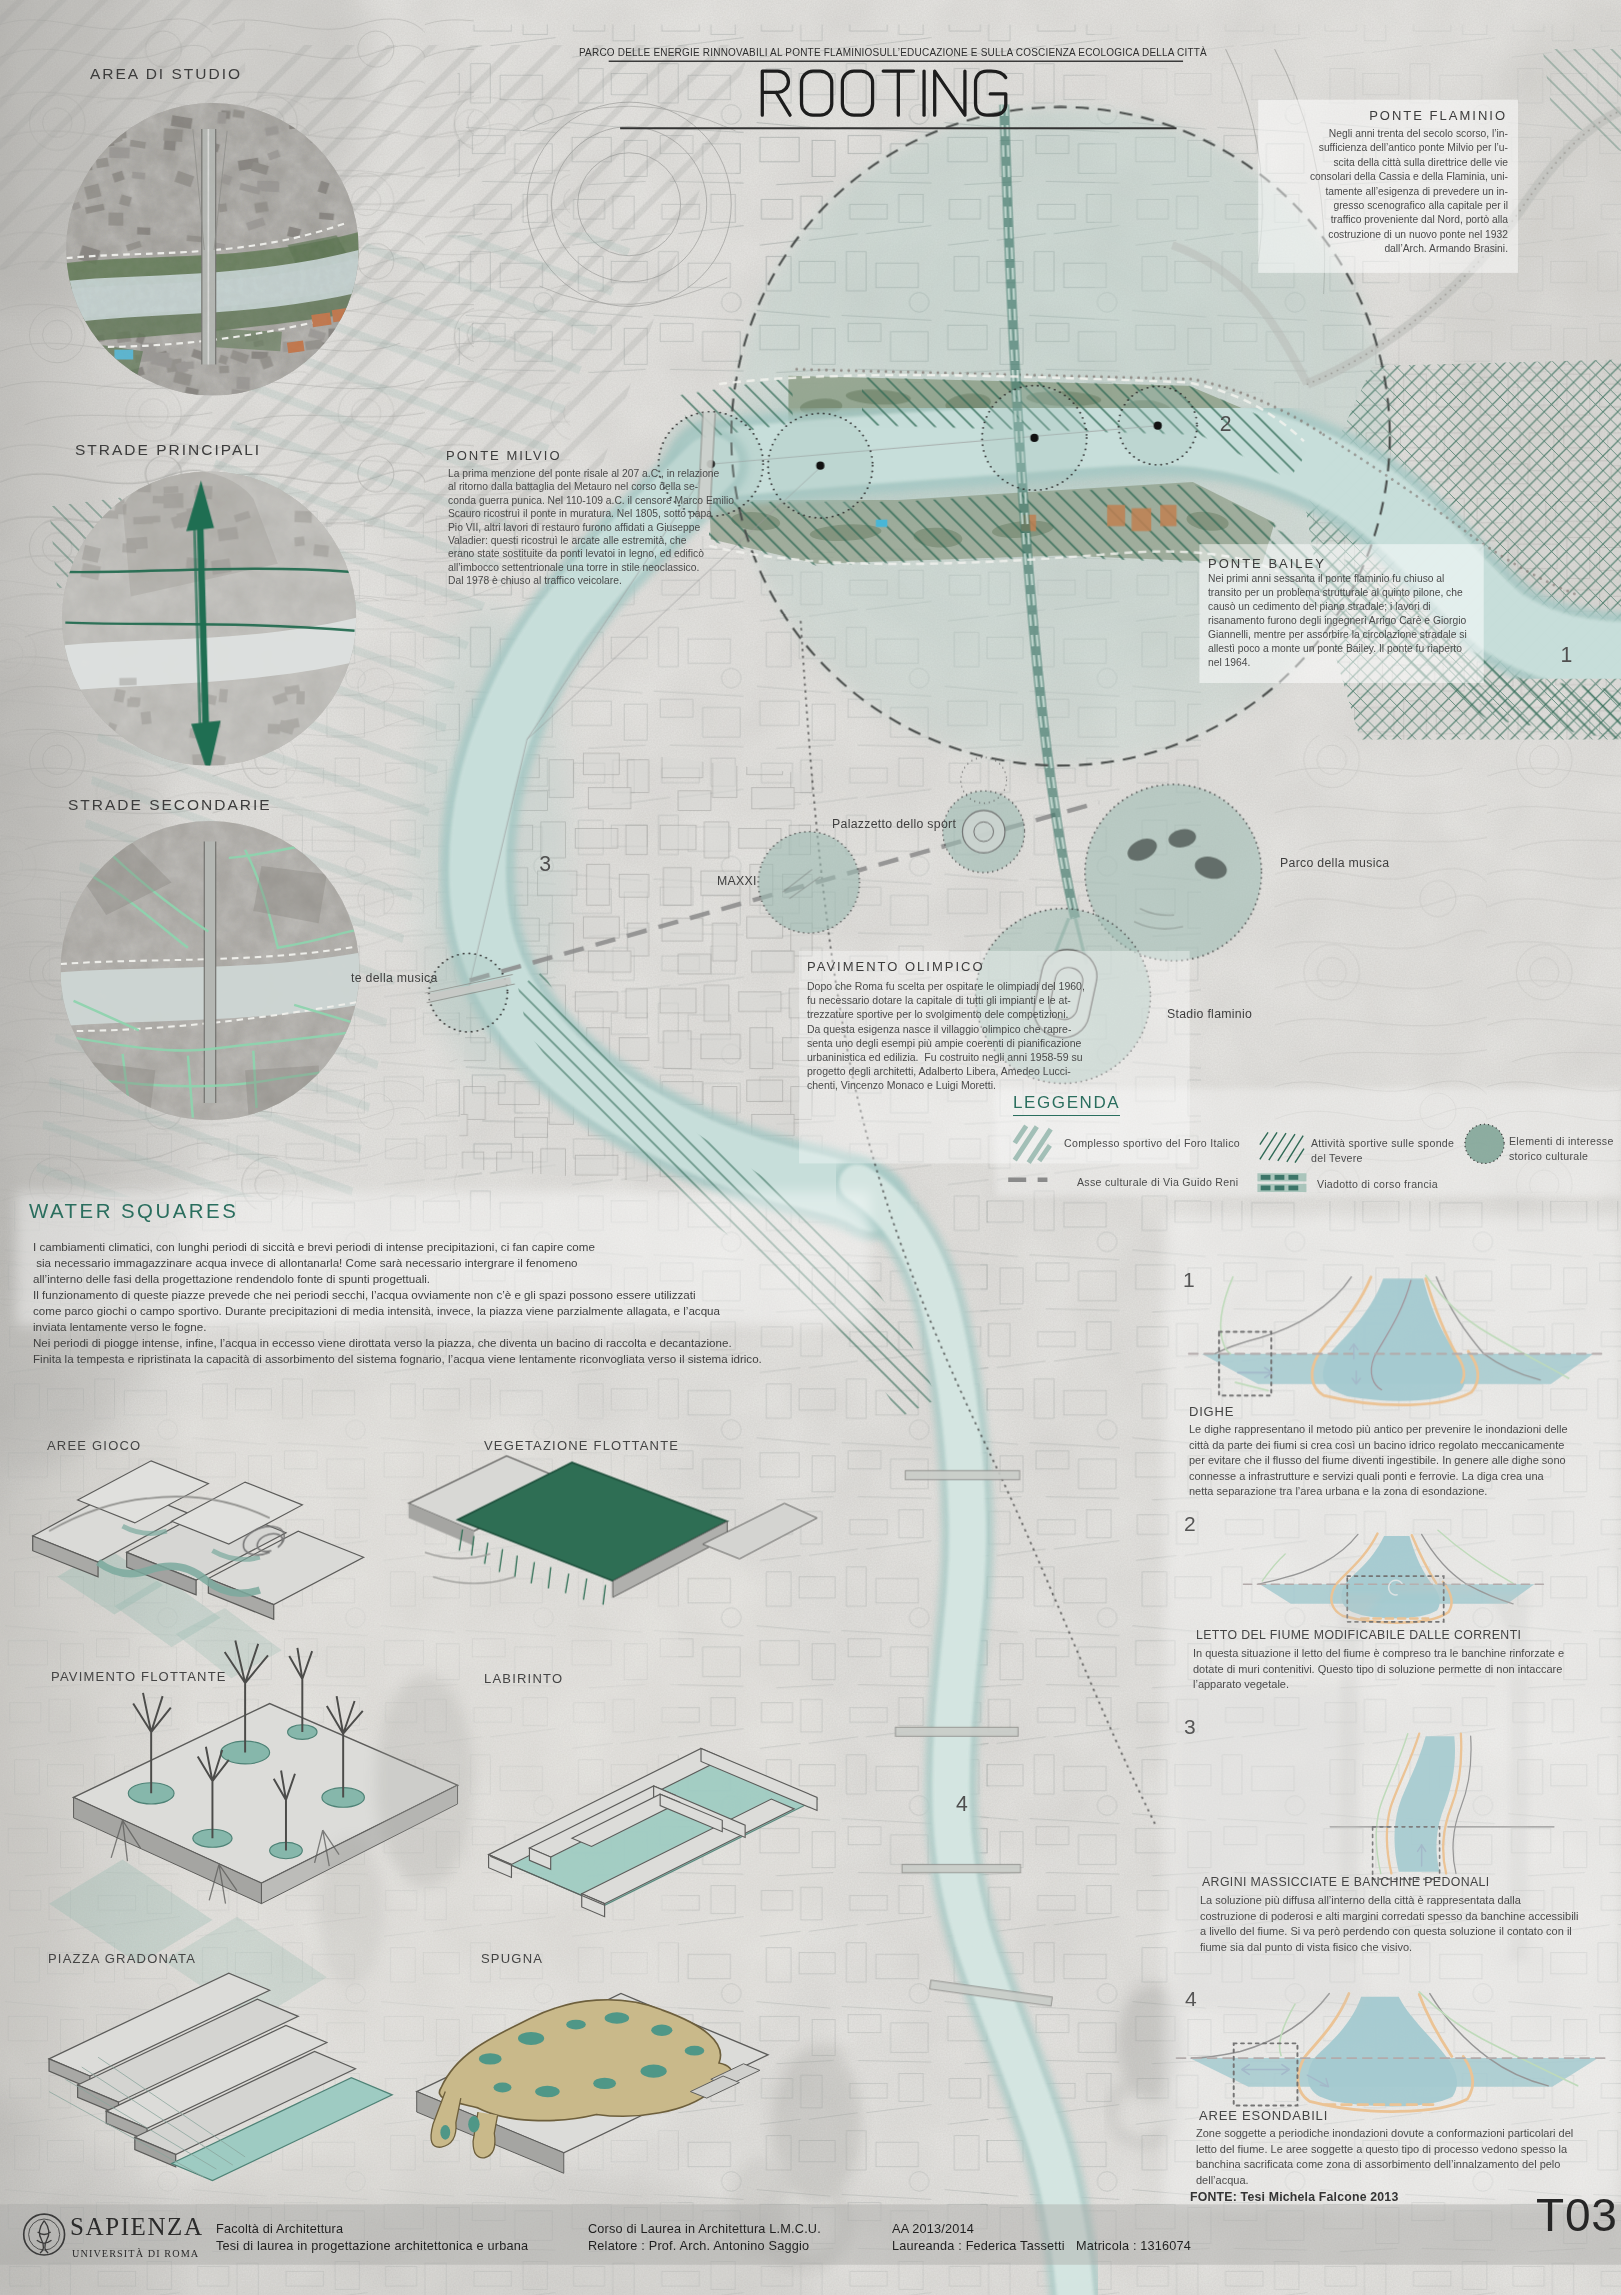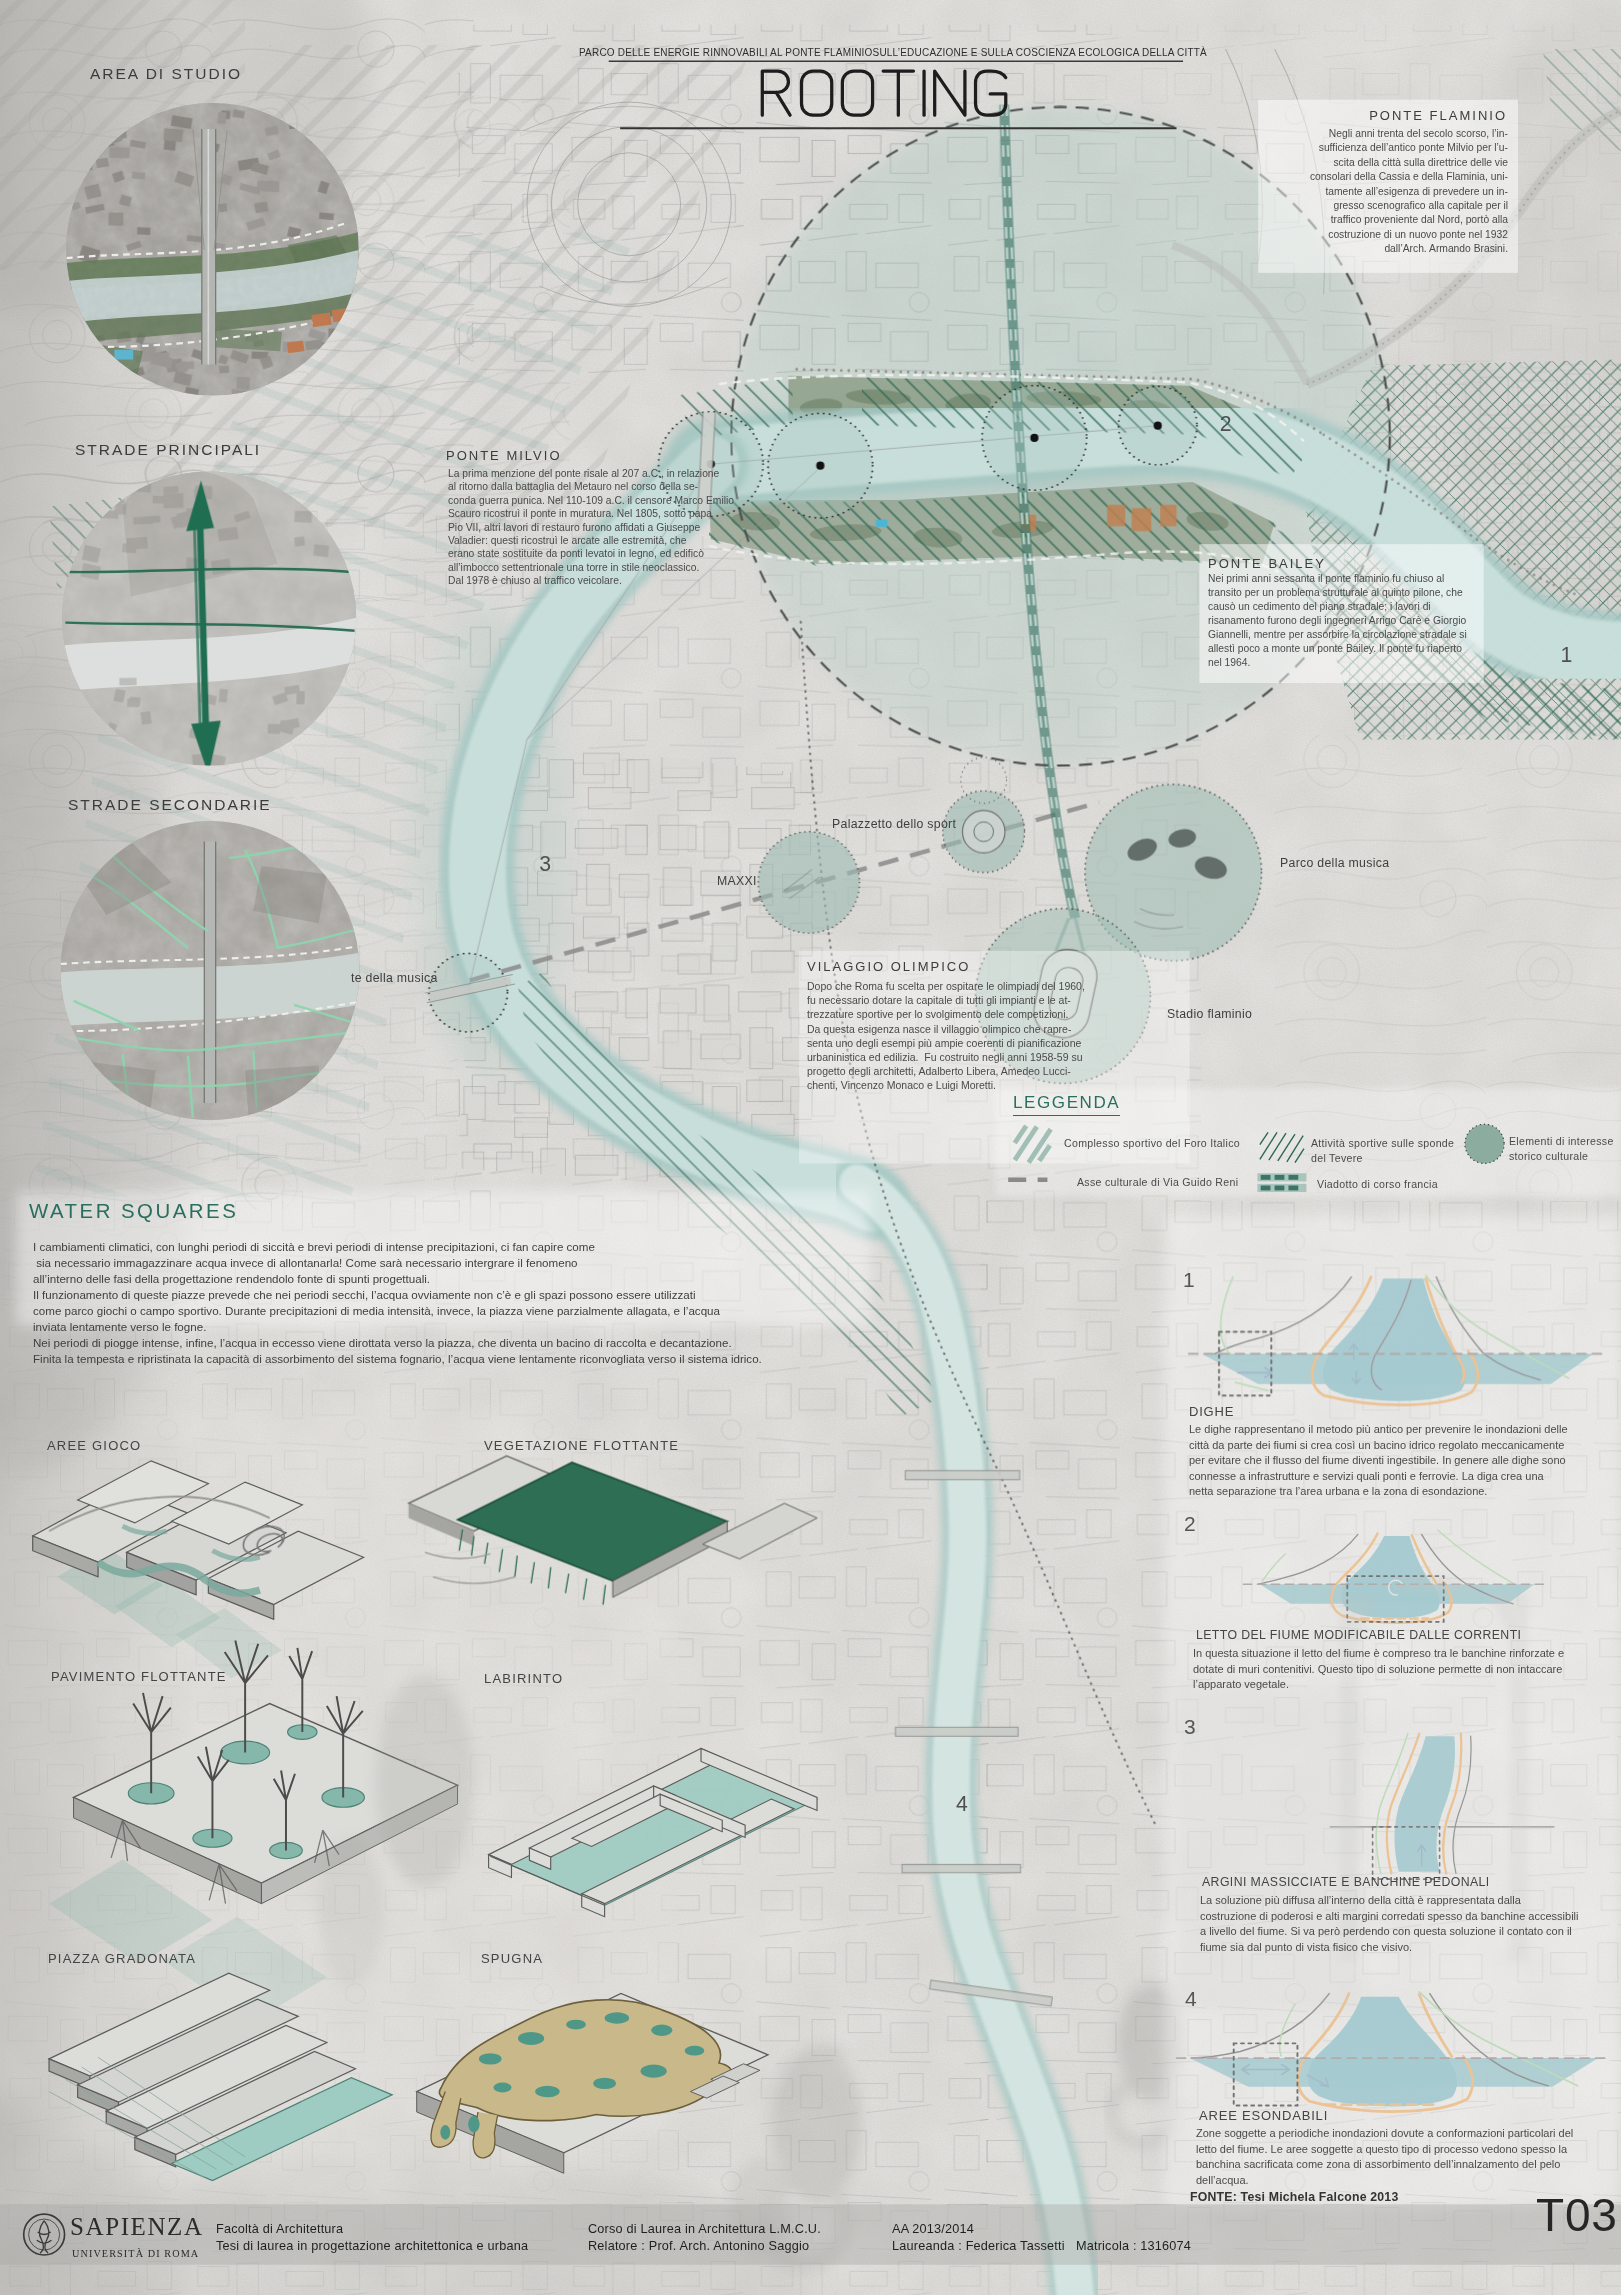--- a/index.html
+++ b/index.html
@@ -879,21 +879,21 @@
 <div class="t" style="left:428px;top:467px;width:311px;font-size:10.3px;line-height:13.4px;letter-spacing:0;margin-left:20px;">La prima menzione del ponte risale al 207 a.C., in relazione
 al ritorno dalla battaglia del Metauro nel corso della se-
 conda guerra punica. Nel 110-109 a.C. il censore Marco Emilio
 Scauro ricostruì il ponte in muratura. Nel 1805, sotto papa
 Pio VII, altri lavori di restauro furono affidati a Giuseppe
 Valadier: questi ricostruì le arcate alle estremità, che
 erano state sostituite da ponti levatoi in legno, ed edificò
 all’imbocco settentrionale una torre in stile neoclassico.
 Dal 1978 è chiuso al traffico veicolare.</div>
 
-<div class="hd" style="left:807px;top:959px;font-size:13px;">VILAGGIO OLIMPICO</div>
+<div class="hd" style="left:807px;top:959px;font-size:13px;">PAVIMENTO OLIMPICO</div>
 <div class="t" style="left:807px;top:979px;width:384px;font-size:10.5px;line-height:14.2px;letter-spacing:0;">Dopo che Roma fu scelta per ospitare le olimpiadi del 1960,
 fu necessario dotare la capitale di tutti gli impianti e le at-
 trezzature sportive per lo svolgimento dele competizioni.
 Da questa esigenza nasce il villaggio olimpico che rapre-
 senta uno degli esempi più ampie coerenti di pianificazione
 urbaninistica ed edilizia.  Fu costruito negli anni 1958-59 su
 progetto degli architetti, Adalberto Libera, Amedeo Lucci-
 chenti, Vincenzo Monaco e Luigi Moretti.</div>
 
 <div class="hd" style="left:1208px;top:556px;font-size:13px;">PONTE BAILEY</div>

